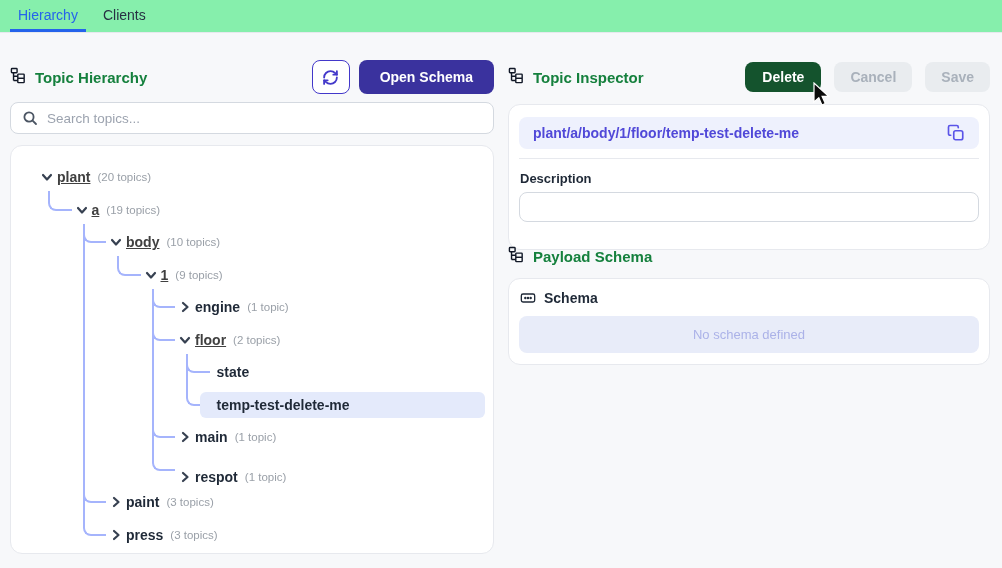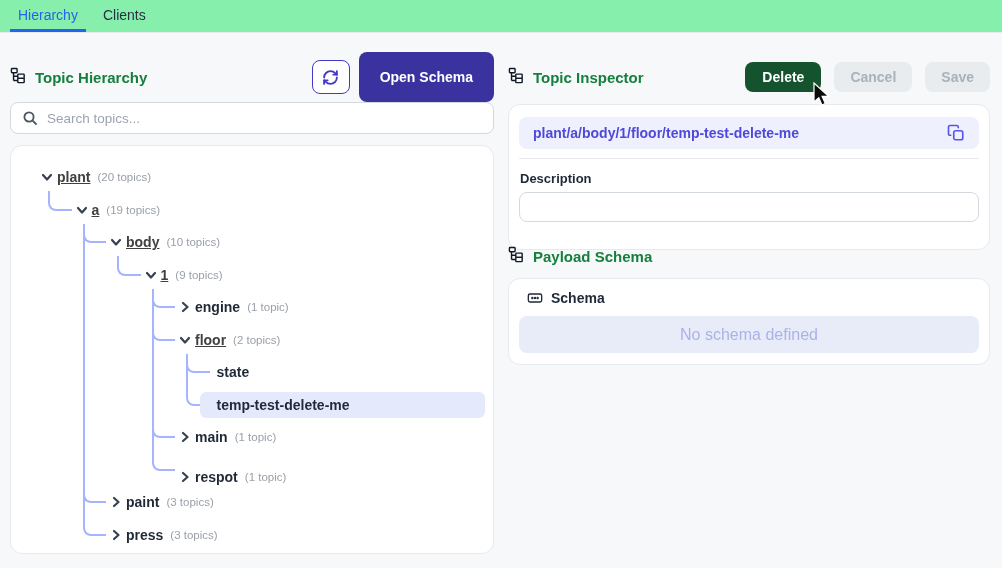--- a/index.html
+++ b/index.html
@@ -32,21 +32,21 @@
   .actions { display:flex; align-items:center; gap:9px; }
 
   .icon-btn {
     width:38px; height:34px; background:#ffffff; border:1.5px solid #4338ca;
     border-radius:8px; display:flex; align-items:center; justify-content:center; cursor:pointer;
   }
   .btn {
     border:none; border-radius:8px; font-family:inherit; font-size:14px; font-weight:700;
     cursor:pointer; display:flex; align-items:center; justify-content:center;
   }
-  .btn-primary { background:#3a329e; color:#ffffff; height:50px; padding:0 21px; }
+  .btn-primary { background:#3a329e; color:#ffffff; height:34px; padding:0 21px; }
   .btn-danger  { background:#14532d; color:#ffffff; height:30px; padding:0 17px; }
   .btn-disabled{ background:#e9ecef; color:#a9b1bb; height:30px; padding:0 16px; cursor:default; }
 
   
   .searchbox {
     position:absolute; left:10px; top:102px; width:484px; height:32px;
     background:#ffffff; border:1px solid #d4d9e0; border-radius:8px;
     display:flex; align-items:center; padding:0 11px; gap:9px;
   }
   .searchbox input {
@@ -90,26 +90,26 @@
   .desc-label { position:absolute; left:11px; top:66px; font-size:13px; font-weight:700; color:#1f2937; }
   .desc-input {
     position:absolute; left:10px; top:87px; width:460px; height:30px;
     border:1px solid #d4d9e0; border-radius:8px; font-family:inherit; font-size:13px;
     padding:0 10px; outline:none; color:#1f2937; background:#ffffff;
   }
 
   .section-header { position:absolute; left:508px; top:246px; display:flex; align-items:center; gap:8px; }
 
   .schema-card { left:508px; top:278px; width:482px; height:87px; }
-  .schema-label-row { position:absolute; left:18px; top:11px; display:flex; align-items:center; gap:8px; }
+  .schema-label-row { position:absolute; left:11px; top:11px; display:flex; align-items:center; gap:8px; }
   .schema-label { font-size:14px; font-weight:700; color:#1f2937; }
   .no-schema {
     position:absolute; left:10px; top:37px; width:460px; height:37px;
     background:#e8ecf9; border-radius:8px; display:flex; align-items:center; justify-content:center;
-    font-size:16px; color:#abb2e8;
+    font-size:13px; color:#abb2e8;
   }
 
   .cursor { position:absolute; left:811px; top:82px; pointer-events:none; z-index:99; }
 </style>
 </head>
 <body>
 
 <div class="tabbar">
   <div class="tab active">Hierarchy</div>
   <div class="tab">Clients</div>

